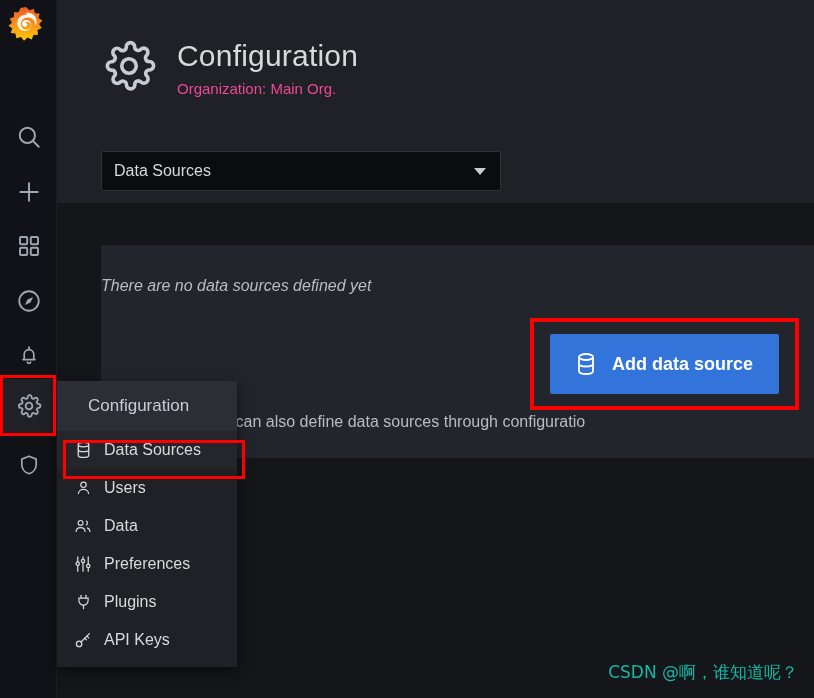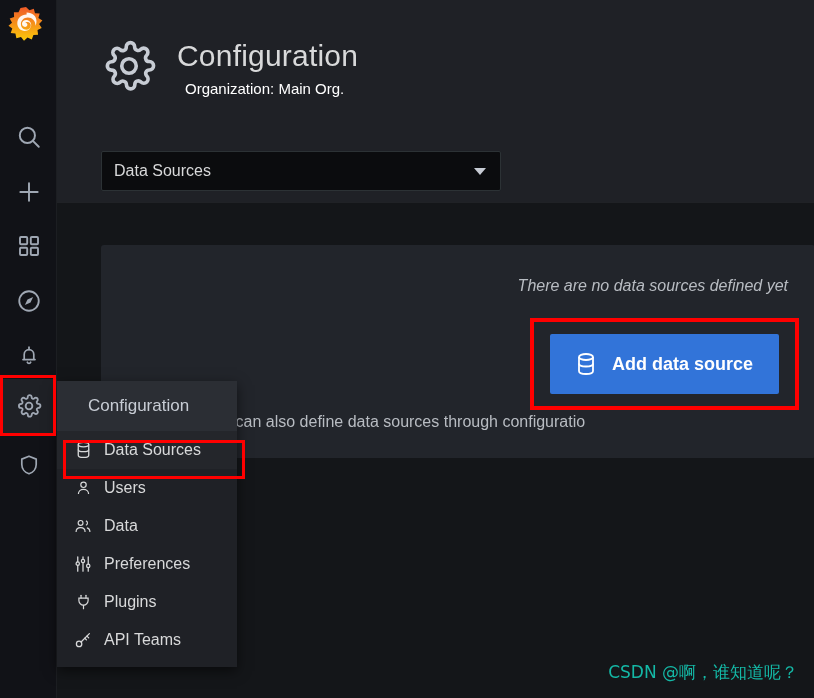--- a/index.html
+++ b/index.html
@@ -41,21 +41,21 @@
     border-bottom:1px solid #202226;
   }
   #header-inner { position:absolute; left:44px; top:38px; display:flex; align-items:flex-start; }
   .hdr-gear { width:56px; height:56px; margin-right:20px; color:#c7ccd4; flex:0 0 auto; }
   .hdr-text { padding-top:0px; }
   .hdr-title {
     font-size:30px; font-weight:400; color:#d8d9da;
     line-height:36px; letter-spacing:0.2px;
   }
   .hdr-sub {
-    font-size:15px; color:#ffffff; line-height:22px; margin-top:4px;margin-left:8px;
+    font-size:15px; color:#ec4899; line-height:22px; margin-top:4px;
   }
   #dropdown {
     position:absolute; left:44px; top:151px;
     width:400px; height:40px;
     background:#0b0c0e; border:1px solid #2c3235; border-radius:2px;
     display:flex; align-items:center; padding:0 12px;
     cursor:pointer;
   }
   #dropdown .dd-label { font-size:16px; color:#d8d9da; flex:1; }
   #dropdown .dd-caret {
@@ -65,21 +65,21 @@
     margin-right:2px;
   }
 
   
   #panel {
     position:absolute; left:44px; top:245px; right:-1px; bottom:240px;
     background:#22252b; border-radius:3px;
   }
   .empty-msg {
     position:absolute; left:0; right:27px; top:32px;
-    text-align:right;
+    text-align:left;
     font-size:16px; font-style:italic; color:#b8bcc2;
   }
   .btn-wrap {
     position:absolute; left:0; right:16px; top:73px;
     display:flex; justify-content:flex-end;
   }
   .redbox-btn {
     border:4px solid #ff0000;
     padding:12px 16px;
     display:inline-flex;
@@ -343,20 +343,20 @@
 
     <div class="fly-item">
       <span class="fi">
         <svg width="18" height="18" viewBox="0 0 24 24" fill="none" stroke="currentColor" stroke-width="1.7" stroke-linecap="round">
           <circle cx="6.8" cy="17.2" r="3.6"></circle>
           <line x1="9.4" y1="14.6" x2="20.5" y2="3.5"></line>
           <line x1="17.2" y1="6.8" x2="19.6" y2="9.2"></line>
           <line x1="14.4" y1="9.6" x2="16.6" y2="11.8"></line>
         </svg>
       </span>
-      <span>API Teams</span>
+      <span>API Keys</span>
     </div>
   </div>
 
   <div class="redbox" id="redbox-gear"></div>
   <div class="redbox" id="redbox-ds"></div>
 
 </div>
 
 </body></html>

